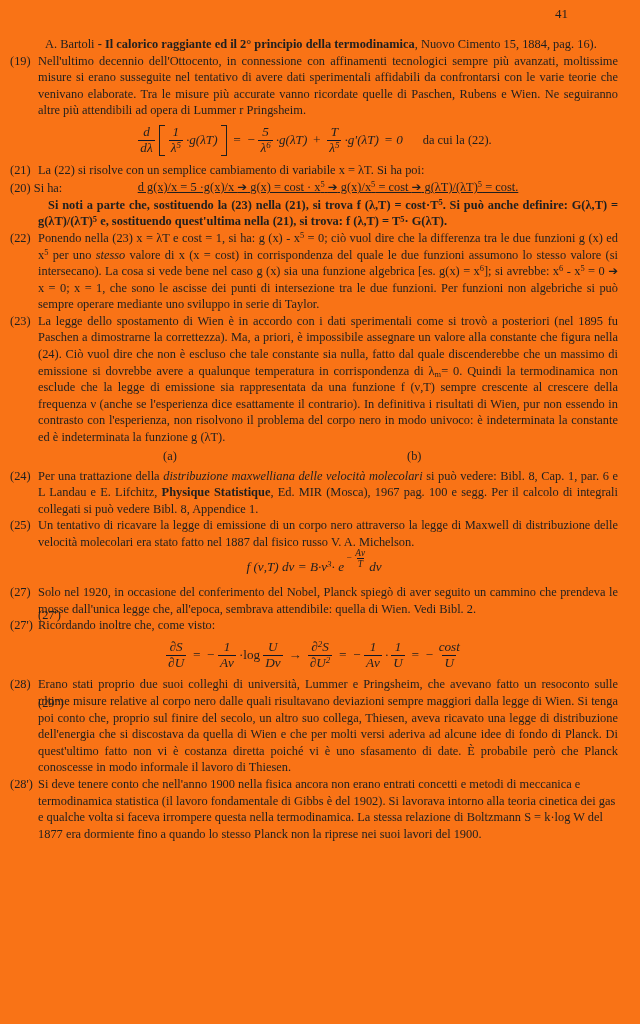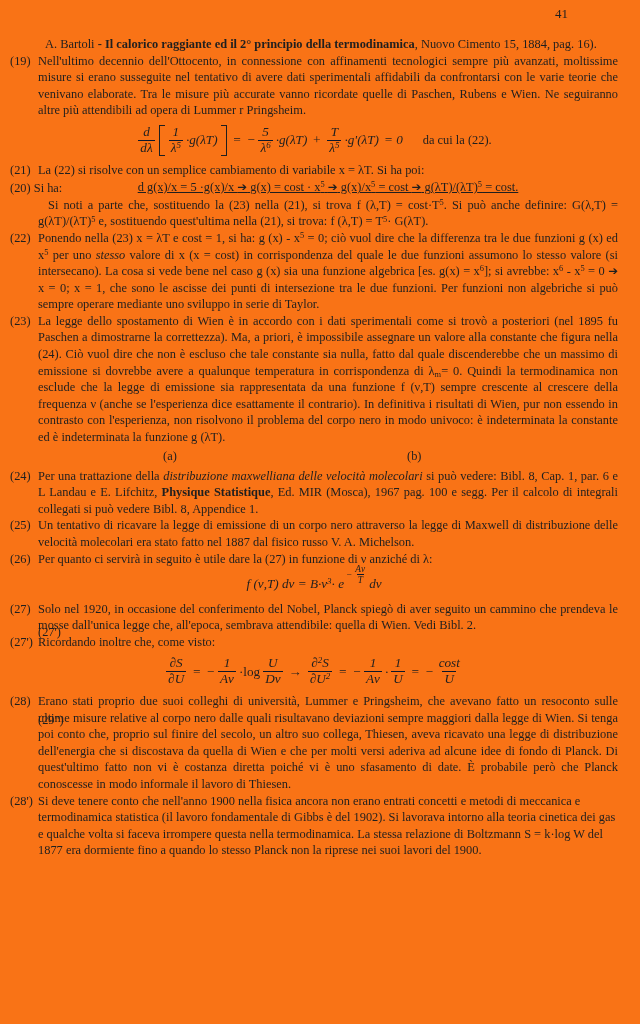--- a/index.html
+++ b/index.html
@@ -11,21 +11,21 @@
   .ref{margin:0 0 0 28px;text-indent:7px;text-align:justify;font-size:12.4px;line-height:16.6px;}
   .note{padding-left:28px;text-indent:-28px;text-align:justify;font-size:12.4px;line-height:16.6px;margin:0;}
   .note.ragged{text-align:left;}
   .lbl{display:inline-block;width:28px;text-indent:0;}
   .b{font-weight:bold;}
   .i{font-style:italic;}
   .sup{font-size:0.68em;position:relative;top:-0.45em;line-height:0;}
   .sub{font-size:0.68em;position:relative;top:0.28em;line-height:0;}
   .ar{font-family:"DejaVu Sans",sans-serif;font-weight:bold;font-size:0.95em;}
   .eqcenter{text-indent:0;text-align:center;margin:1px 0;text-decoration:underline;}
-  .cont{text-indent:10px;text-align:justify;}
+  .cont{text-indent:10px;text-align:justify;font-weight:bold;}
   
   .eqrow{position:relative;text-align:center;margin:6px 0;font-size:12.4px;}
   .eqlbl{position:absolute;left:0;top:50%;transform:translateY(-50%);font-size:12.4px;text-align:left;margin-top:48px;}
   .eqlbl.ind{left:28px;}
   .eq{display:inline-flex;align-items:center;font-size:13.2px;font-style:italic;vertical-align:middle;flex-wrap:nowrap;}
   .fr{display:inline-flex;flex-direction:column;align-items:center;margin:0 2px;}
   .fn,.fd{display:block;padding:0 2px;line-height:1.12;white-space:nowrap;}
   .fd{border-top:1px solid #0f172a;}
   .op{margin:0 4px;}
   .tok{margin:0 1px;white-space:nowrap;}
@@ -97,21 +97,20 @@
 
     <div class="abrow">
       <span class="a">(a)</span>
       <span class="b2">(b)</span>
     </div>
 
     <div class="note"><span class="lbl">(24)</span><span><span>Per una trattazione della </span><span class="i">distribuzione maxwelliana delle velocità molecolari</span><span> si può vedere: Bibl. 8, Cap. 1, par. 6 e L Landau e E. Lifchitz, </span><span class="b">Physique Statistique</span><span>, Ed. MIR (Mosca), 1967 pag. 100 e segg. Per il calcolo di integrali collegati si può vedere Bibl. 8, Appendice 1.</span></span></div>
 
     <div class="note"><span class="lbl">(25)</span><span>Un tentativo di ricavare la legge di emissione di un corpo nero attraverso la legge di Maxwell di distribuzione delle velocità molecolari era stato fatto nel 1887 dal fisico russo V. A. Michelson.</span></div>
 
-    <div class="note"><span class="lbl">(26)</span><span>Per quanto ci servirà in seguito è utile dare la (27) in funzione di ν anziché di λ:</span></div>
 
     <div class="eqrow">
       <span class="eqlbl ind">(27')</span>
       <span class="eq">
         <span class="tok"><span>f (ν,T) dν = B·ν</span><span class="sup">3</span><span>· e</span></span>
         <span class="expblk">
           <span>−</span>
           <span class="fr">
               <span class="fn"><span>Aν</span></span>
               <span class="fd"><span>T</span></span>

